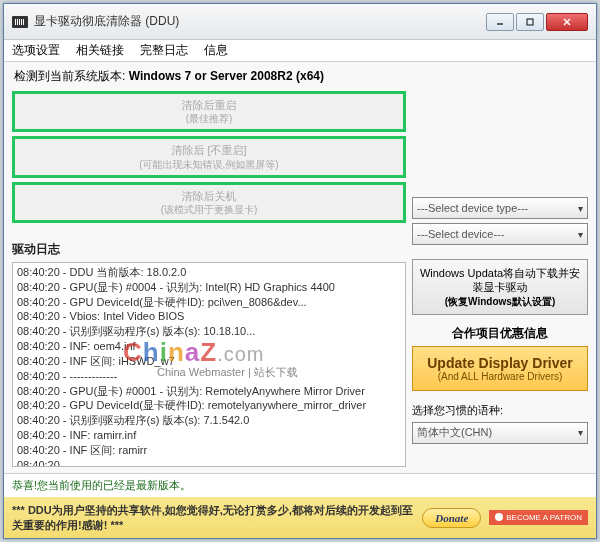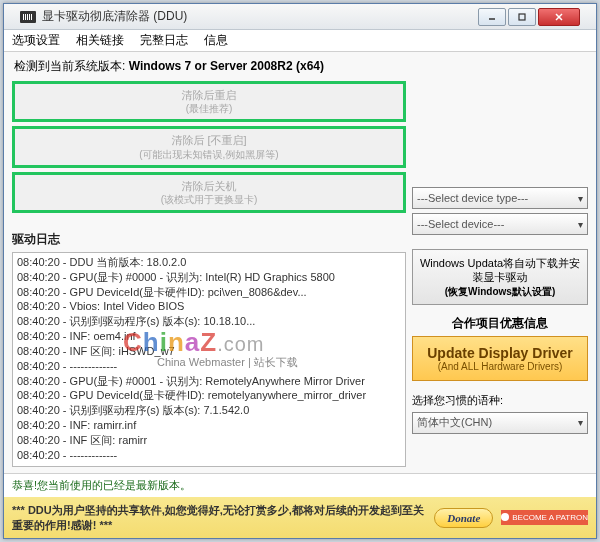--- a/index.html
+++ b/index.html
@@ -1,18 +1,18 @@
 <!DOCTYPE html>
 <html><head>
 <meta charset="utf-8">
 <style>
 * { box-sizing: border-box; margin: 0; padding: 0; font-family: "Microsoft YaHei", "Segoe UI", Tahoma, sans-serif; }
 body { background: #d0d8e0; width: 600px; height: 542px; overflow: hidden; }
 .window { width: 594px; height: 536px; margin: 3px; background: #f0f0f0; border: 1px solid #5a7ca8; box-shadow: 0 0 4px rgba(0,0,0,0.3); display: flex; flex-direction: column; }
-.titlebar { background: linear-gradient(to bottom, #f8f8f8, #e4e8ec); height: 26px; display: flex; align-items: center; padding: 0 16px; border-bottom: 1px solid #c0c8d0; }
+.titlebar { background: linear-gradient(to bottom, #f8f8f8, #e4e8ec); height: 36px; display: flex; align-items: center; padding: 0 8px; border-bottom: 1px solid #c0c8d0; }
 .titlebar-icon { width: 16px; height: 12px; background: #333; margin-right: 6px; border-radius: 1px; display: flex; align-items: center; justify-content: center; }
 .titlebar-icon::after { content: ""; width: 10px; height: 6px; background: repeating-linear-gradient(90deg, #fff 0 1px, transparent 1px 2px); }
 .titlebar-text { font-size: 12px; color: #333; flex: 1; }
 .titlebar-buttons { display: flex; gap: 2px; }
 .tb-btn { width: 28px; height: 18px; border: 1px solid #8a9aaa; border-radius: 2px; background: linear-gradient(to bottom, #f4f8fc, #d8e4f0); display: flex; align-items: center; justify-content: center; font-size: 10px; cursor: pointer; }
 .tb-btn.close { background: linear-gradient(to bottom, #f07070, #c83030); border-color: #a02020; color: #fff; width: 42px; }
 .tb-btn.close svg { stroke: #fff; }
 .menubar { background: #fff; height: 22px; display: flex; align-items: center; padding: 0 8px; gap: 16px; border-bottom: 1px solid #d0d0d0; font-size: 12px; }
 .menubar span { cursor: pointer; }
 .content { flex: 1; display: flex; flex-direction: column; background: #f8f8f8; overflow: hidden; }
@@ -32,21 +32,21 @@
 .wu-btn .sub { font-size: 10px; font-weight: bold; }
 .section-label { font-size: 12px; font-weight: bold; text-align: center; margin-top: 6px; }
 .update-btn { border: 1px solid #d09020; background: linear-gradient(#ffe088,#ffc850); padding: 8px 4px; text-align: center; cursor: pointer; }
 .update-btn .t1 { font-size: 14px; font-weight: bold; color: #6a4000; }
 .update-btn .t2 { font-size: 10px; color: #7a5000; }
 .lang-label { font-size: 11px; margin-top: 8px; }
 .status-row { background: #fff; font-size: 11px; padding: 4px 8px; border-top: 1px solid #d0d0d0; color: #1a6a1a; }
 .footer { background: linear-gradient(#f8e890,#f4dc70); padding: 6px 8px; display: flex; align-items: center; gap: 8px; font-size: 11px; }
 .footer-text { flex: 1; color: #333; line-height: 1.3; font-weight: bold; }
 .donate-btn { background: linear-gradient(#fff0a8,#ffd040); border: 1px solid #c89820; border-radius: 10px; padding: 3px 12px; font-size: 11px; font-style: italic; font-weight: bold; color: #2a3a6a; cursor: pointer; font-family: Georgia, serif; }
-.patron-btn { background: #e85a40; color: #fff; border: none; padding: 3px 0; font-size: 8px; cursor: pointer; display: flex; gap: 3px; }
+.patron-btn { background: #e85a40; color: #fff; border: none; padding: 3px 6px; font-size: 8px; cursor: pointer; display: flex; gap: 3px; }
 .patron-btn::before { content: ""; width: 8px; height: 8px; background: #fff; border-radius: 50%; }
 .watermark { position: absolute; top: 72px; left: 110px; font-size: 26px; font-weight: bold; letter-spacing: 1px; pointer-events: none; opacity: 0.7; }
 .watermark .c { color: #d83028; } .watermark .h { color: #2060c0; } .watermark .i { color: #20a020; } .watermark .n { color: #e89000; } .watermark .a { color: #b030b0; } .watermark .z { color: #d83028; }
 .watermark .dom { color: #888; font-size: 20px; font-weight: normal; }
 .watermark-sub { position: absolute; top: 102px; left: 144px; font-size: 11px; color: #888; pointer-events: none; }
 </style>
 </head>
 <body>
 
 <div class="window">
@@ -96,21 +96,21 @@
           <div class="sub">(可能出现未知错误,例如黑屏等)</div>
         </button>
         <button class="disabled-btn" disabled="">
           <div>清除后关机</div>
           <div class="sub">(该模式用于更换显卡)</div>
         </button>
 
         <div class="log-label">驱动日志</div>
         <div class="log-box">
           <div class="log-line">08:40:20 - DDU 当前版本: 18.0.2.0</div>
-          <div class="log-line">08:40:20 - GPU(显卡) #0000 - 识别为: Intel(R) HD Graphics 5800</div>
+          <div class="log-line">08:40:20 - GPU(显卡) #0004 - 识别为: Intel(R) HD Graphics 4400</div>
           <div class="log-line">08:40:20 - GPU DeviceId(显卡硬件ID): pci\ven_8086&amp;dev...</div>
           <div class="log-line">08:40:20 - Vbios: Intel Video BIOS</div>
           <div class="log-line">08:40:20 - 识别到驱动程序(s) 版本(s): 10.18.10...</div>
           <div class="log-line">08:40:20 - INF: oem4.inf</div>
           <div class="log-line">08:40:20 - INF 区间: iHSWD_w7</div>
           <div class="log-line">08:40:20 - -------------</div>
           <div class="log-line">08:40:20 - GPU(显卡) #0001 - 识别为: RemotelyAnywhere Mirror Driver</div>
           <div class="log-line">08:40:20 - GPU DeviceId(显卡硬件ID): remotelyanywhere_mirror_driver</div>
           <div class="log-line">08:40:20 - 识别到驱动程序(s) 版本(s): 7.1.542.0</div>
           <div class="log-line">08:40:20 - INF: ramirr.inf</div>

